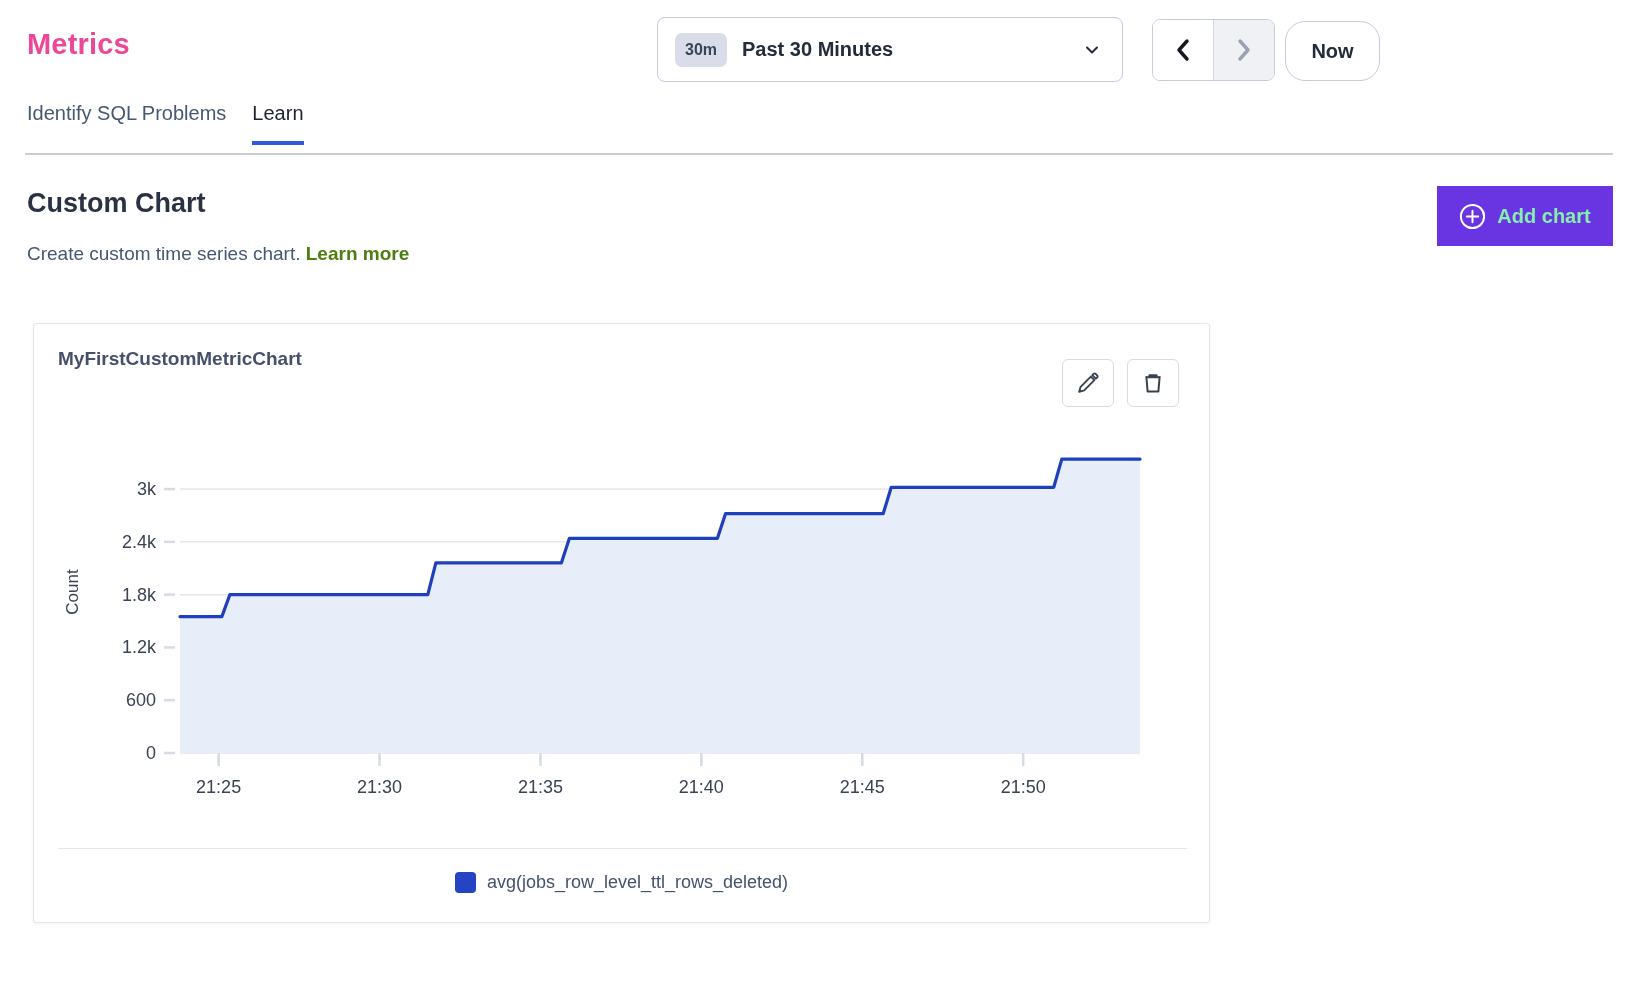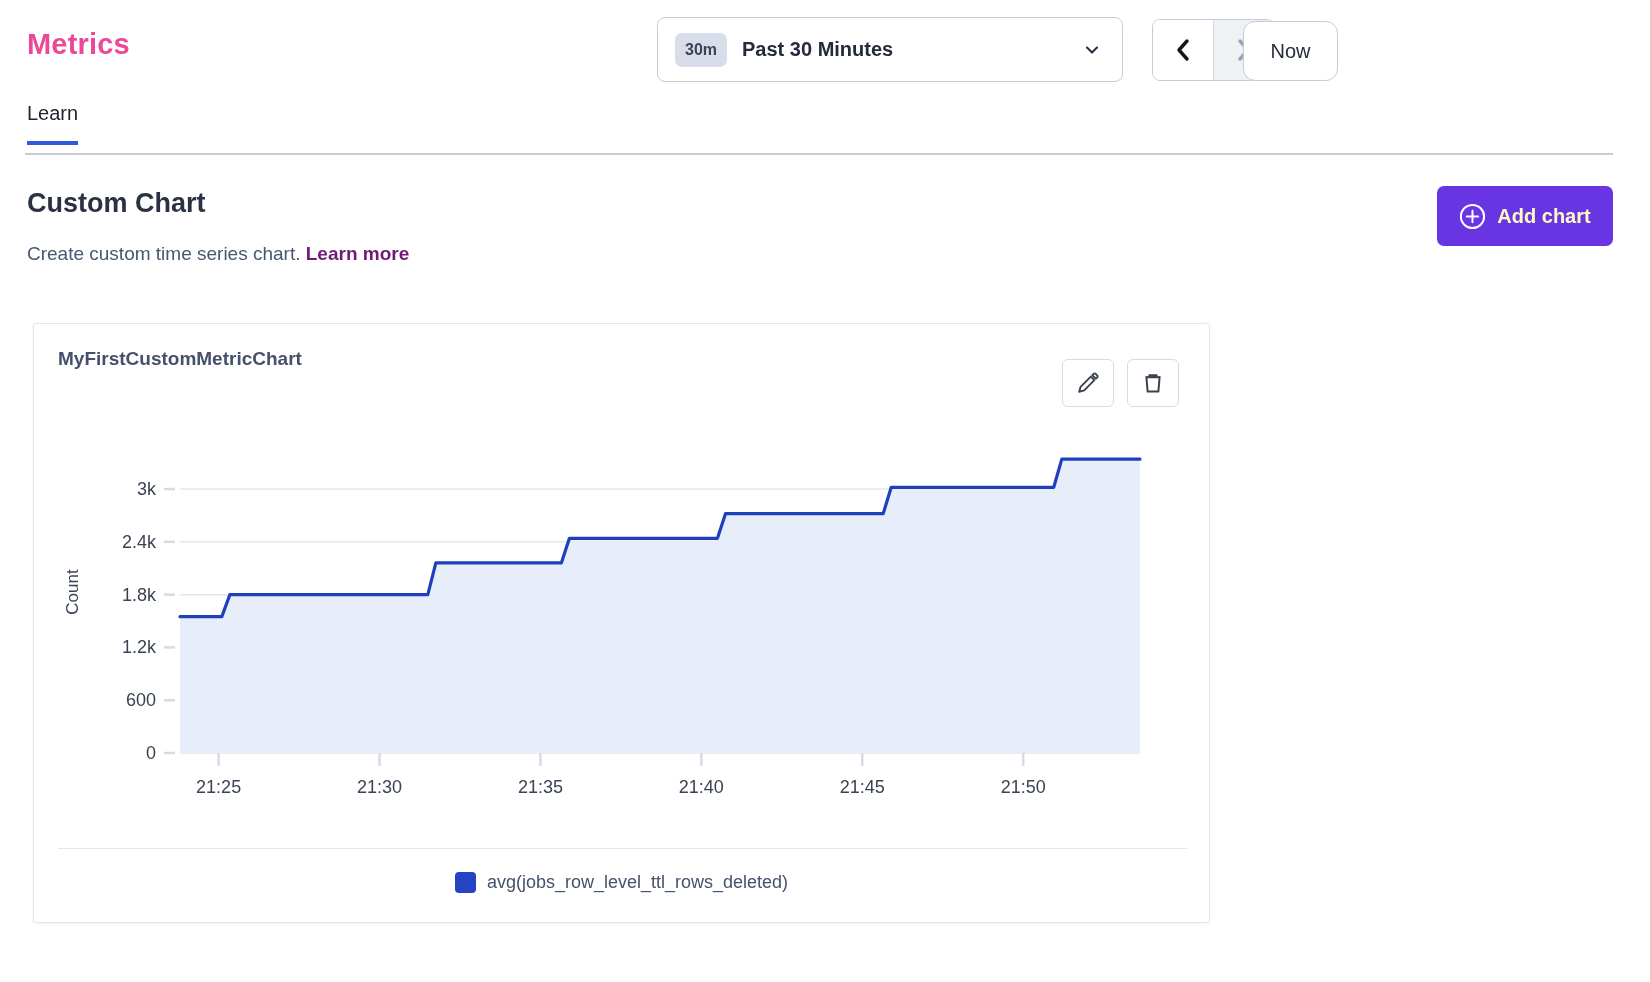--- a/index.html
+++ b/index.html
@@ -16,36 +16,36 @@
     border-radius:7px; padding:9px 10px; line-height:1; }
   .time-label { margin-left:15px; font-size:20px; font-weight:bold; color:#242b3a; flex:1; }
   .chev { width:16px; height:16px; }
 
   .arrow-group { left:1152px; top:19px; width:123px; height:62px; border:1px solid #c6cbdc;
     border-radius:8px; overflow:hidden; display:flex; background:#fff; }
   .arrow-btn { width:50%; display:flex; align-items:center; justify-content:center; cursor:pointer; background:#fff; border:none; }
   .arrow-btn.prev { border-right:1px solid #d4d8e4; }
   .arrow-btn.disabled { background:#f0f1f5; cursor:default; }
 
-  .now-button { left:1243px; top:21px; width:95px; height:60px; border:1px solid #c6cbdc; border-radius:12px;
-    background:#fff; font-size:20px; font-weight:normal; color:#242b3a; display:flex; align-items:center; justify-content:center; cursor:pointer; }
+  .now-button { left:1285px; top:21px; width:95px; height:60px; border:1px solid #c6cbdc; border-radius:20px;
+    background:#fff; font-size:20px; font-weight:bold; color:#242b3a; display:flex; align-items:center; justify-content:center; cursor:pointer; }
 
   
   .tabs { left:27px; top:102px; display:flex; gap:26px; align-items:flex-end; }
   .tab { font-size:20px; color:#475872; padding-bottom:20px; cursor:pointer; position:relative; }
   .tab.active { color:#1d2330; font-weight:normal; }
   .tab.active::after { content:""; position:absolute; left:0; right:0; bottom:0; height:4px; background:#2e5ae0; }
   .tabs-divider { left:25px; top:153px; width:1588px; height:0; border-top:2px solid #c9ccd6; }
 
   
   .section-title { left:27px; top:188px; font-size:27px; font-weight:bold; color:#2a3142; }
   .section-subtitle { left:27px; top:243px; font-size:19px; color:#475872; }
-  .learn-more { color:#701a75; font-weight:bold; text-decoration:none; cursor:pointer; }
-  .add-chart { left:1437px; top:186px; width:176px; height:60px; background:#6935e3; border:none; border-radius:7px;
-    color:#fef9c3; font-size:20px; font-weight:bold; display:flex; align-items:center; justify-content:center; gap:11px; cursor:pointer; }
+  .learn-more { color:#4d7c0f; font-weight:bold; text-decoration:none; cursor:pointer; }
+  .add-chart { left:1437px; top:186px; width:176px; height:60px; background:#6935e3; border:none; border-radius:0;
+    color:#86efac; font-size:20px; font-weight:bold; display:flex; align-items:center; justify-content:center; gap:11px; cursor:pointer; }
 
   
   .card { left:33px; top:323px; width:1177px; height:600px; background:#fff;
     border:1px solid #e3e6ef; border-radius:3px; box-shadow:0 1px 3px rgba(40,50,80,.06); }
   .card-title { left:24px; top:24px; font-size:19px; font-weight:bold; color:#45506a; }
   .icon-btn { top:35px; width:52px; height:48px; background:#fff; border:1px solid #d6dbe8; border-radius:6px;
     display:flex; align-items:center; justify-content:center; cursor:pointer; }
   .icon-btn.edit { left:1028px; } .icon-btn.trash { left:1093px; }
   .chart-svg { left:0; top:0; }
   .legend-divider { left:24px; top:524px; width:1129px; border-top:1px solid #e2e6ee; }
@@ -77,20 +77,21 @@
   <button class="arrow-btn disabled">
     <svg width="20" height="24" viewBox="0 0 20 24" fill="none">
       <path d="M6 3 L14 12 L6 21" stroke="#9aa1b0" stroke-width="3.4" stroke-linecap="round" stroke-linejoin="round"></path>
     </svg>
   </button>
 </div>
 
 <button class="abs now-button">Now</button>
 
 <div class="abs tabs">
+  <div class="tab">Identify SQL Problems</div>
   <div class="tab active">Learn</div>
 </div>
 <div class="abs tabs-divider"></div>
 
 <div class="abs section-title">Custom Chart</div>
 <div class="abs section-subtitle">
   <span>Create custom time series chart.</span>
   <a class="learn-more">Learn more</a>
 </div>
 

